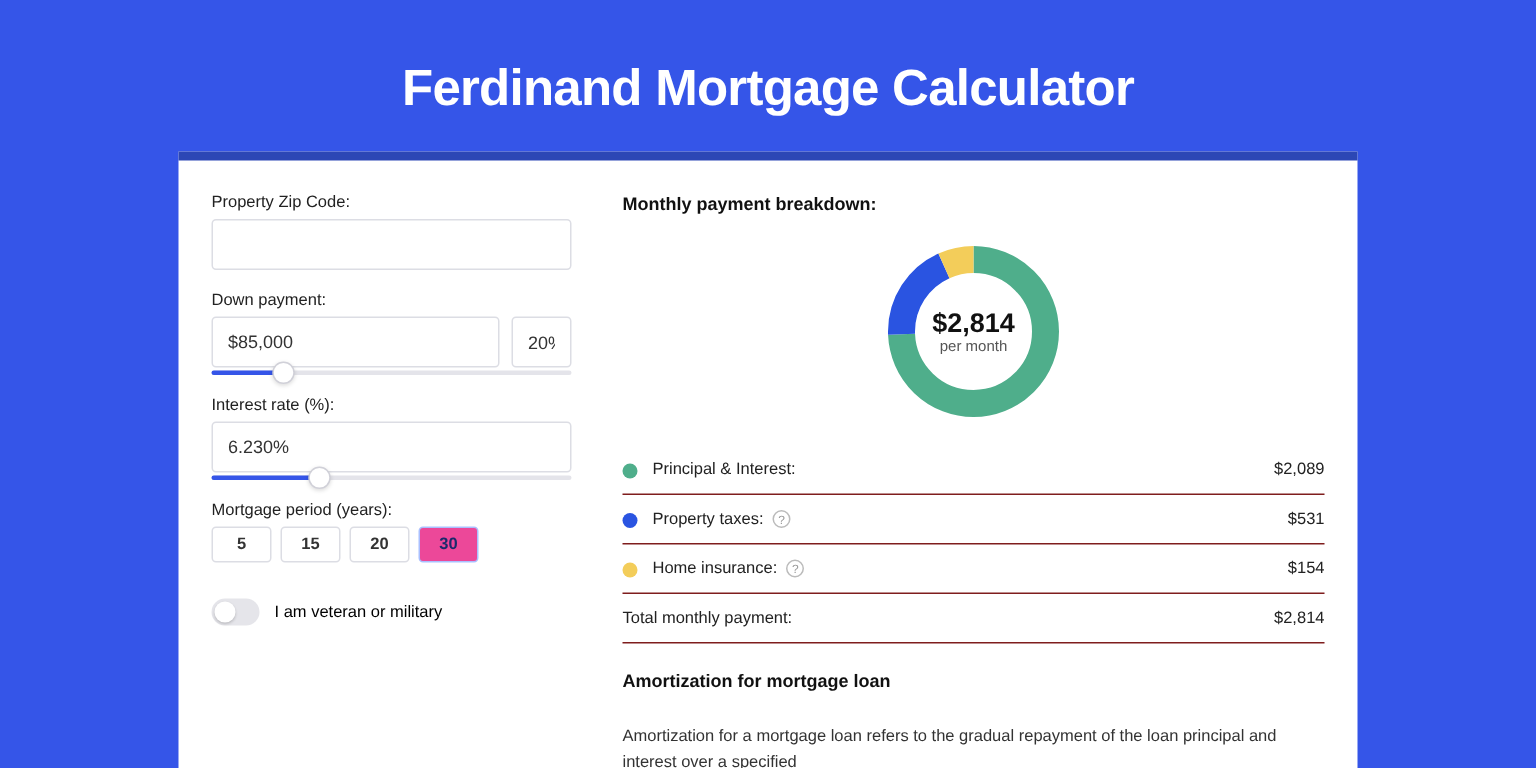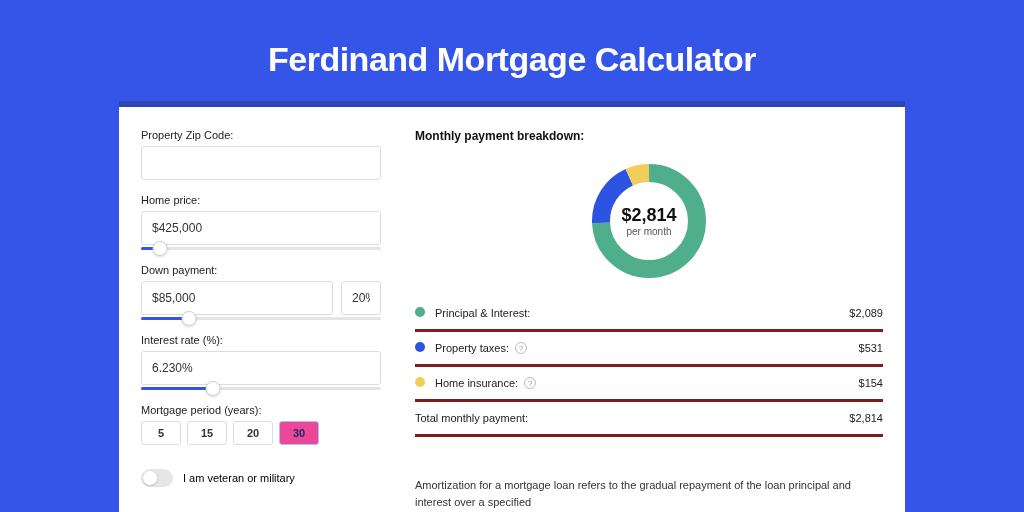--- a/index.html
+++ b/index.html
@@ -25,21 +25,21 @@
 .chk span{font-size:11px}
 .right{flex:1;display:flex;flex-direction:column}
 .rtitle{font-size:12px;font-weight:700;color:#111;margin-bottom:8px}
 .donut-wrap{display:flex;justify-content:center;padding:8px 0 14px}
 .donut{position:relative;width:124px;height:124px}
 .donut svg{transform:rotate(-90deg)}
 .donut-c{position:absolute;inset:0;display:flex;flex-direction:column;align-items:center;justify-content:center}
 .donut-c .big{font-size:18px;font-weight:700;color:#111}
 .donut-c .sm{font-size:10px;color:#555}
 .breakdown{display:flex;flex-direction:column}
-.brow{display:flex;align-items:flex-start;padding:10px 0;font-size:11px;color:#222;border-bottom:3px solid #7f1d1d}
+.brow{display:flex;align-items:flex-end;padding:10px 0;font-size:11px;color:#222;border-bottom:1px solid #7f1d1d}
 .dot{width:10px;height:10px;border-radius:50%;margin-right:10px}
 .bname{flex:1;display:flex;align-items:center;gap:6px}
 .info{width:12px;height:12px;border:1px solid #bbb;border-radius:50%;display:inline-flex;align-items:center;justify-content:center;font-size:8px;color:#999}
 .bval{font-weight:400}
 .total .bname,.total .bval{font-weight:400}
 .amort{margin-top:18px}
 .atext{font-size:11px;color:#333;line-height:1.5;margin-top:22px}
 </style>
 </head>
 <body>
@@ -47,28 +47,20 @@
 <div class="wrap">
   <div class="title">Ferdinand Mortgage Calculator</div>
   <div class="card">
 
     <div class="left">
       <div>
         <div class="lbl">Property Zip Code:</div>
         <input class="inp" value="" style="">
       </div>
 
-      <div>
-        <div class="lbl">Home price:</div>
-        <input class="inp" value="$425,000" style="">
-        <div class="slider">
-          <div class="fill" id="fill-price" style="width: 8%;"></div>
-            <div class="thumb" id="th-price" style="left: 8%;"></div>
-        </div>
-      </div>
 
       <div>
         <div class="lbl">Down payment:</div>
         <div class="row2">
           <input class="inp" value="$85,000" style="">
           <input class="inp" value="20%" style="">
         </div>
         <div class="slider">
           <div class="fill" id="fill-down" style="width: 20%;"></div>
             <div class="thumb" id="th-down" style="left: 20%;"></div>
@@ -143,18 +135,19 @@
         </div>
         <div class="brow total">
           <div class="bname">
               <span>Total monthly payment:</span>
             </div>
           <div class="bval">$2,814</div>
         </div>
       </div>
 
       <div class="amort">
+        <div class="rtitle">Amortization for mortgage loan</div>
         <div class="atext">Amortization for a mortgage loan refers to the gradual repayment of the loan principal and interest over a specified</div>
       </div>
     </div>
 
   </div>
 </div>
 
 </body></html>

